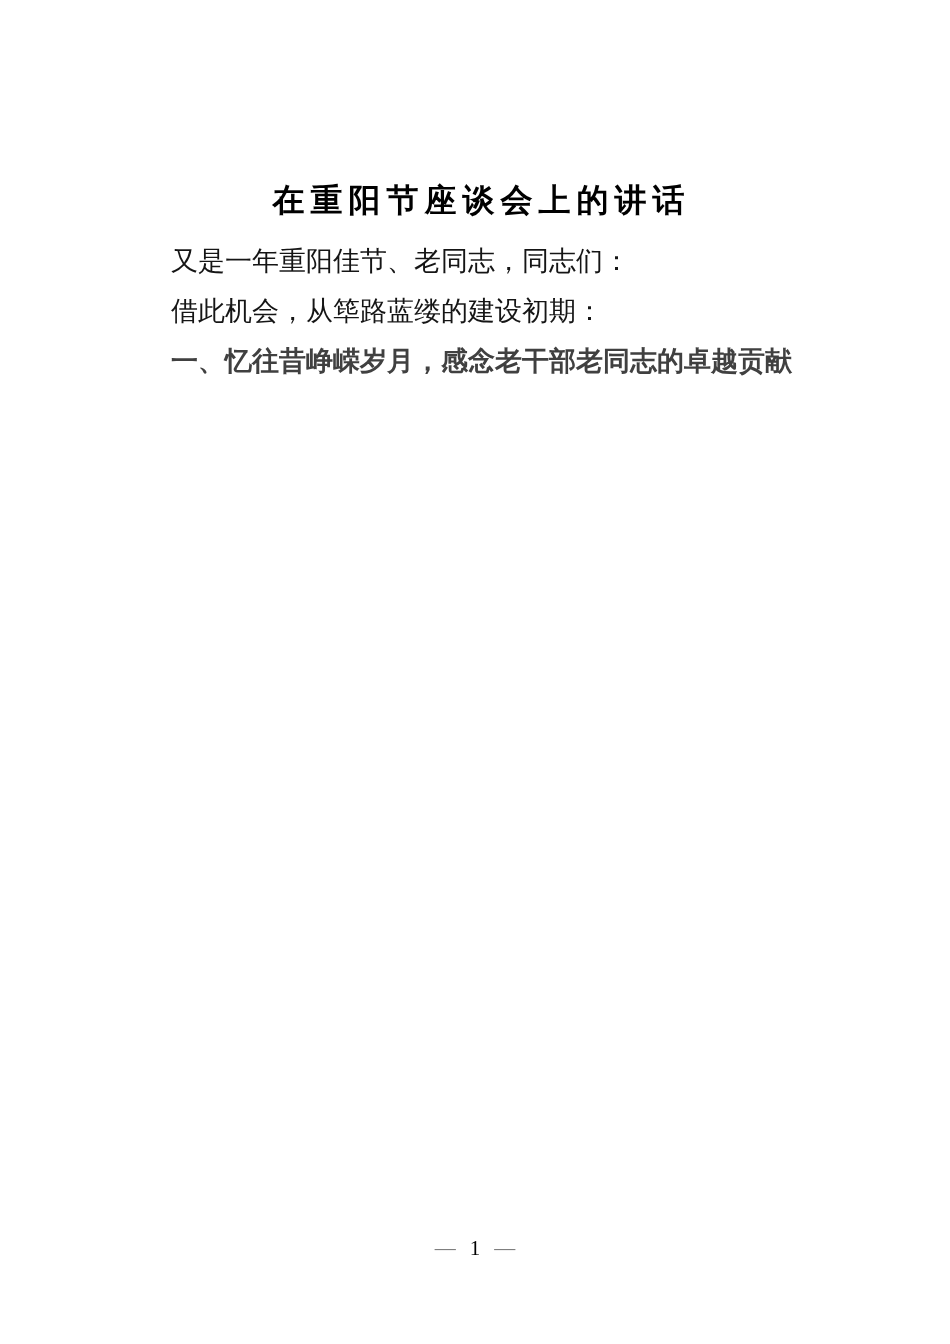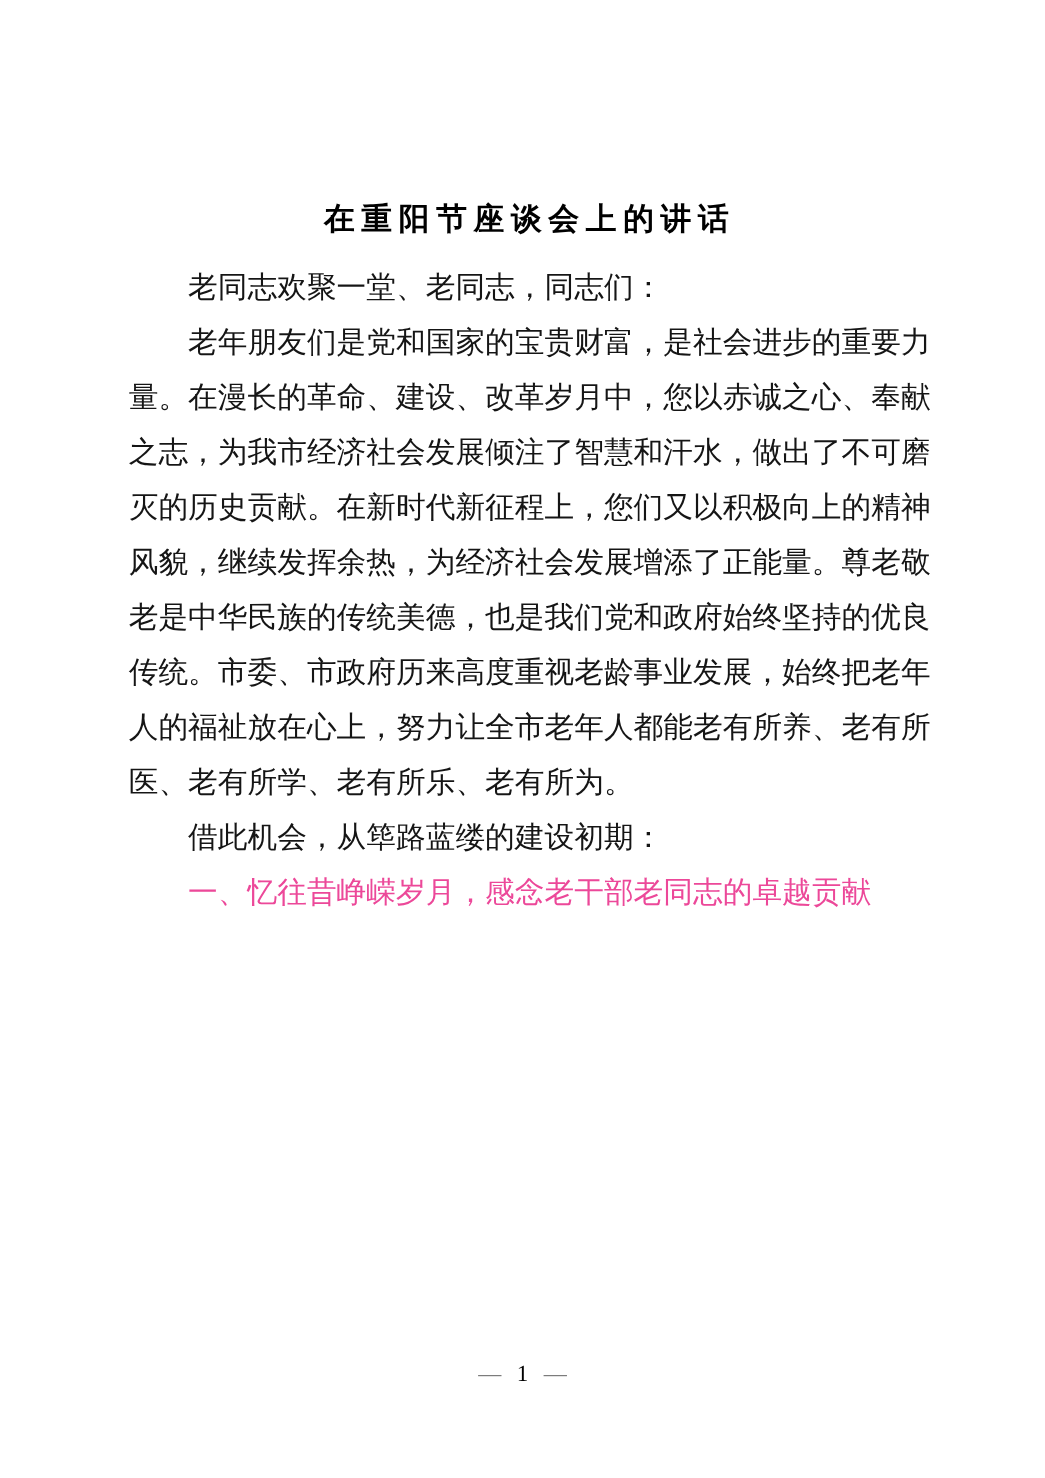--- a/index.html
+++ b/index.html
@@ -21,41 +21,41 @@
     top: 0;
     left: 117px;
     width: 729px;
   }
   .doc-title {
     margin: 0;
     padding-top: 177px;
     text-align: center;
     font-family: "Liberation Serif", "DejaVu Serif", serif;
     font-weight: bold;
-    font-size: 28px;
+    font-size: 32px;
     line-height: 46px;
     letter-spacing: 6px;
     color: #000000;
   }
   .body-text {
     margin-top: 13px;
   }
   .body-text p {
     margin: 0;
     font-size: 27px;
     line-height: 50px;
     text-align: justify;
     text-justify: inter-ideograph;
     line-break: strict;
     text-indent: 2em;
     color: #151515;
   }
   .body-text p.p-heading {
-    font-weight: normal;
-    color: #ec4899;
+    font-weight: bold;
+    color: #404040;
   }
   .page-footer {
     position: absolute;
     left: 0;
     right: 0;
     top: 1234px;
     text-align: center;
     font-family: "Liberation Serif", "DejaVu Serif", serif;
     font-size: 21px;
     line-height: 28px;
@@ -69,22 +69,21 @@
     color: #000000;
   }
 </style>
 </head>
 <body>
 
 <div class="page">
   <div class="content">
     <h1 class="doc-title">在重阳节座谈会上的讲话</h1>
     <div class="body-text">
-      <p class="p-salutation">老同志欢聚一堂、老同志，同志们：</p>
-      <p class="p-body">老年朋友们是党和国家的宝贵财富，是社会进步的重要力量。在漫长的革命、建设、改革岁月中，您以赤诚之心、奉献之志，为我市经济社会发展倾注了智慧和汗水，做出了不可磨灭的历史贡献。在新时代新征程上，您们又以积极向上的精神风貌，继续发挥余热，为经济社会发展增添了正能量。尊老敬老是中华民族的传统美德，也是我们党和政府始终坚持的优良传统。市委、市政府历来高度重视老龄事业发展，始终把老年人的福祉放在心上，努力让全市老年人都能老有所养、老有所医、老有所学、老有所乐、老有所为。</p>
+      <p class="p-salutation">又是一年重阳佳节、老同志，同志们：</p>
       <p class="p-body">借此机会，从筚路蓝缕的建设初期：</p>
       <p class="p-heading">一、忆往昔峥嵘岁月，感念老干部老同志的卓越贡献</p>
     </div>
   </div>
   <div class="page-footer">
     <span class="dash">—</span><span class="num">1</span><span class="dash">—</span>
   </div>
 </div>
 
 </body></html>

